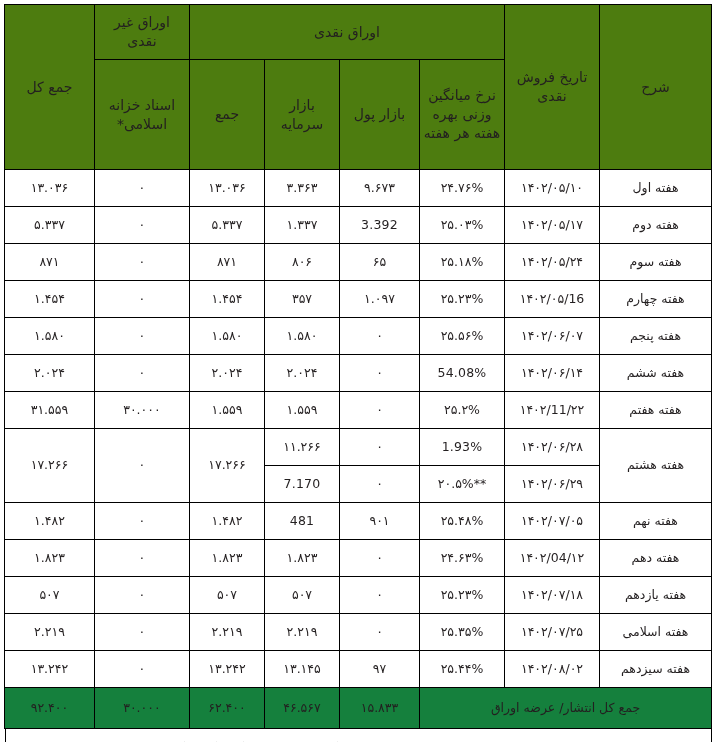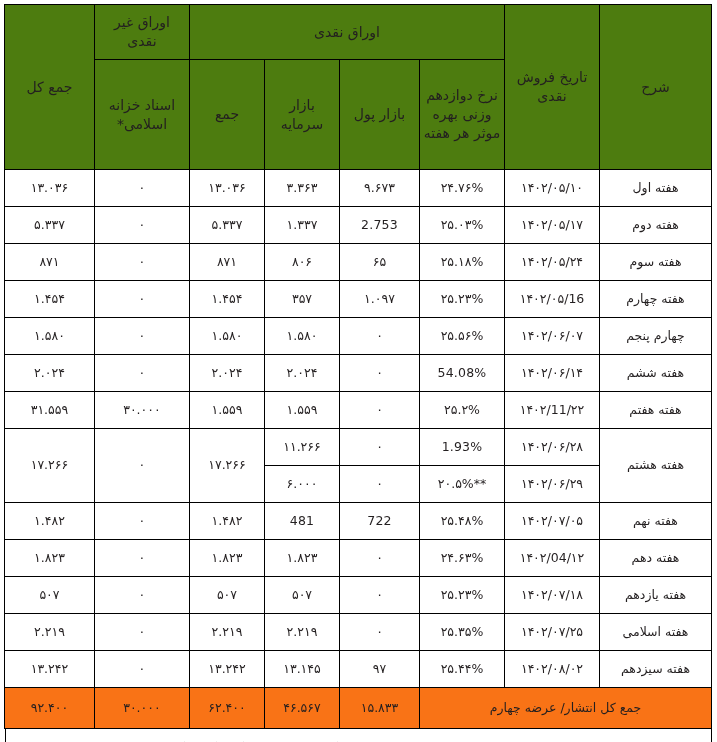--- a/index.html
+++ b/index.html
@@ -68,21 +68,21 @@
   }
   td.num {
     font-size: 12.5px;
     direction: ltr;
     unicode-bidi: isolate;
   }
   td.desc {
     font-size: 12.5px;
   }
   tr.total td {
-    background: #f97316;
+    background: #15803d;
     height: 36px;
   }
   td.total-label {
     font-size: 13px;
   }
   .notes {
     border: 1.5px solid #000;
     border-top: none;
     width: 707px;
     box-sizing: border-box;
@@ -121,21 +121,21 @@
 
     <thead>
       <tr>
         <th class="group" rowspan="2">شرح</th>
         <th class="group" rowspan="2">تاریخ فروش نقدی</th>
         <th class="group" colspan="4">اوراق نقدی</th>
         <th class="group">اوراق غیر نقدی</th>
         <th class="group" rowspan="2">جمع کل</th>
       </tr>
       <tr>
-        <th class="sub">نرخ دوازدهم وزنی بهره موثر هر هفته</th>
+        <th class="sub">نرخ میانگین وزنی بهره هفته هر هفته</th>
         <th class="sub">بازار پول</th>
         <th class="sub">بازار سرمایه</th>
         <th class="sub">جمع</th>
         <th class="sub">اسناد خزانه اسلامی*</th>
       </tr>
     </thead>
 
     <tbody>
 
       <tr>
@@ -145,21 +145,21 @@
         <td class="num">۹.۶۷۳</td>
         <td class="num">۳.۳۶۳</td>
         <td class="num">۱۳.۰۳۶</td>
         <td class="num">۰</td>
         <td class="num">۱۳.۰۳۶</td>
       </tr>
       <tr>
         <td class="desc">هفته دوم</td>
         <td class="num">۱۴۰۲/۰۵/۱۷</td>
         <td class="num">۲۵.۰۳%</td>
-        <td class="num">2.753</td>
+        <td class="num">3.392</td>
         <td class="num">۱.۳۳۷</td>
         <td class="num">۵.۳۳۷</td>
         <td class="num">۰</td>
         <td class="num">۵.۳۳۷</td>
       </tr>
       <tr>
         <td class="desc">هفته سوم</td>
         <td class="num">۱۴۰۲/۰۵/۲۴</td>
         <td class="num">۲۵.۱۸%</td>
         <td class="num">۶۵</td>
@@ -172,21 +172,21 @@
         <td class="desc">هفته چهارم</td>
         <td class="num">۱۴۰۲/۰۵/16</td>
         <td class="num">۲۵.۲۳%</td>
         <td class="num">۱.۰۹۷</td>
         <td class="num">۳۵۷</td>
         <td class="num">۱.۴۵۴</td>
         <td class="num">۰</td>
         <td class="num">۱.۴۵۴</td>
       </tr>
       <tr>
-        <td class="desc">چهارم پنجم</td>
+        <td class="desc">هفته پنجم</td>
         <td class="num">۱۴۰۲/۰۶/۰۷</td>
         <td class="num">۲۵.۵۶%</td>
         <td class="num">۰</td>
         <td class="num">۱.۵۸۰</td>
         <td class="num">۱.۵۸۰</td>
         <td class="num">۰</td>
         <td class="num">۱.۵۸۰</td>
       </tr>
       <tr>
         <td class="desc">هفته ششم</td>
@@ -216,28 +216,28 @@
         <td class="num">۰</td>
         <td class="num">۱۱.۲۶۶</td>
         <td class="num" rowspan="2">۱۷.۲۶۶</td>
         <td class="num" rowspan="2">۰</td>
         <td class="num" rowspan="2">۱۷.۲۶۶</td>
       </tr>
       <tr>
         <td class="num">۱۴۰۲/۰۶/۲۹</td>
         <td class="num">۲۰.۵%**</td>
         <td class="num">۰</td>
-        <td class="num">۶.۰۰۰</td>
+        <td class="num">7.170</td>
       </tr>
 
       <tr>
         <td class="desc">هفته نهم</td>
         <td class="num">۱۴۰۲/۰۷/۰۵</td>
         <td class="num">۲۵.۴۸%</td>
-        <td class="num">722</td>
+        <td class="num">۹۰۱</td>
         <td class="num">481</td>
         <td class="num">۱.۴۸۲</td>
         <td class="num">۰</td>
         <td class="num">۱.۴۸۲</td>
       </tr>
       <tr>
         <td class="desc">هفته دهم</td>
         <td class="num">۱۴۰۲/04/۱۲</td>
         <td class="num">۲۴.۶۳%</td>
         <td class="num">۰</td>
@@ -271,21 +271,21 @@
         <td class="num">۱۴۰۲/۰۸/۰۲</td>
         <td class="num">۲۵.۴۴%</td>
         <td class="num">۹۷</td>
         <td class="num">۱۳.۱۴۵</td>
         <td class="num">۱۳.۲۴۲</td>
         <td class="num">۰</td>
         <td class="num">۱۳.۲۴۲</td>
       </tr>
 
       <tr class="total">
-        <td class="total-label" colspan="3">جمع کل انتشار/ عرضه چهارم</td>
+        <td class="total-label" colspan="3">جمع کل انتشار/ عرضه اوراق</td>
         <td class="num">۱۵.۸۳۳</td>
         <td class="num">۴۶.۵۶۷</td>
         <td class="num">۶۲.۴۰۰</td>
         <td class="num">۳۰.۰۰۰</td>
         <td class="num">۹۲.۴۰۰</td>
       </tr>
     </tbody>
   </table>
 
   <div class="notes">

